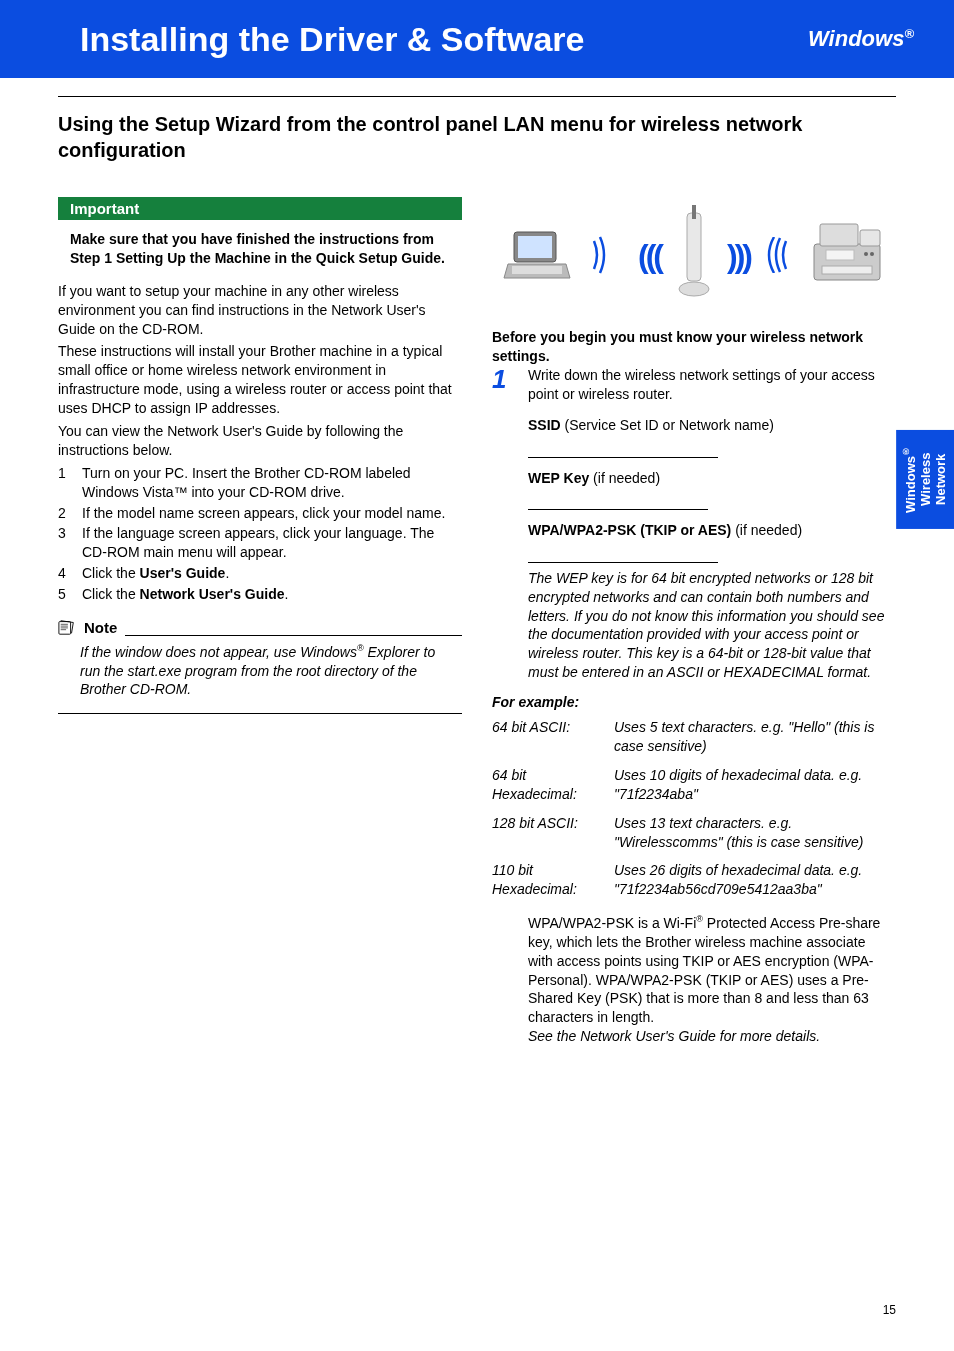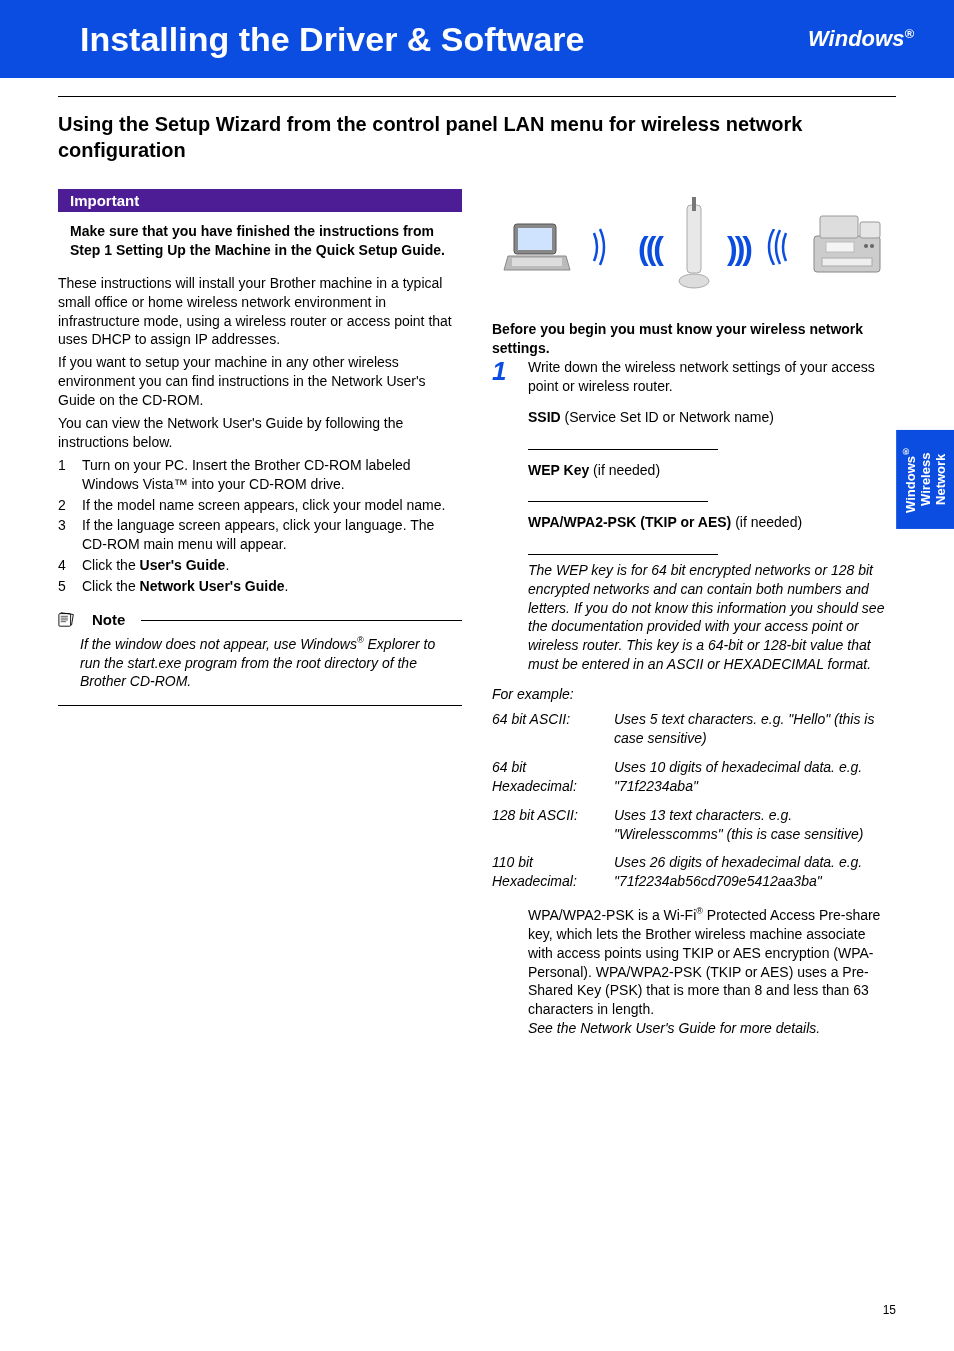--- a/index.html
+++ b/index.html
@@ -35,33 +35,33 @@
     padding: 18px 58px 0 58px;
     position: relative;
   }
   .hr-top {
     border-top: 1px solid #000;
     margin-bottom: 14px;
   }
   h2.section-title {
     font-size: 20px;
     font-weight: bold;
-    margin-bottom: 26px;
+    margin-bottom: 34px;
     line-height: 1.3;
   }
   .two-col {
     display: flex;
     gap: 30px;
   }
   .col {
     flex: 1;
     min-width: 0;
   }
   .important-box-header {
-    background: #4c1d95;
+    background: #15803d;
     color: #fff;
     font-weight: bold;
     padding: 3px 12px;
     font-size: 15px;
     display: inline-block;
     width: 100%;
   }
   .important-text {
     font-weight: bold;
     padding: 10px 12px 14px 12px;
@@ -79,22 +79,22 @@
     display: flex;
     gap: 10px;
     line-height: 1.35;
     margin-bottom: 2px;
   }
   ol.numlist li .num {
     min-width: 14px;
   }
   .note-row {
     display: flex;
-    align-items: center;
-    gap: 16px;
+    align-items: flex-end;
+    gap: 8px;
     margin-top: 14px;
     margin-bottom: 6px;
   }
   .note-icon {
     width: 18px; height: 18px;
     display:inline-flex;align-items:center;justify-content:center;
   }
   .note-label { font-weight: bold; font-size: 15px; }
   .note-line {
     flex: 1;
@@ -148,21 +148,21 @@
     margin: 8px 0 6px 0;
   }
   .field-label { margin-top:11px; }
   .field-label .bold { font-weight: bold; }
   .italic-block {
     font-style: italic;
     line-height: 1.35;
     margin-top: 4px;
   }
   .for-example {
-    font-weight: normal;
+    font-weight: bold;
     font-style: italic;
     margin: 12px 0 8px 0;
   }
   .example-table {
     display: grid;
     grid-template-columns: 110px 1fr;
     column-gap: 12px;
     row-gap: 10px;
     font-style: italic;
     line-height: 1.35;
@@ -215,22 +215,22 @@
 <div class="content-wrap">
   <div class="hr-top"></div>
   <h2 class="section-title">Using the Setup Wizard from the control panel LAN menu for wireless network configuration</h2>
 
   <div class="two-col">
 
     <div class="col">
       <div class="important-box-header">Important</div>
       <div class="important-text">Make sure that you have finished the instructions from Step 1 Setting Up the Machine in the Quick Setup Guide.</div>
 
+      <p class="para">If you want to setup your machine in any other wireless environment you can find instructions in the Network User's Guide on the CD-ROM.</p>
       <p class="para">These instructions will install your Brother machine in a typical small office or home wireless network environment in infrastructure mode, using a wireless router or access point that uses DHCP to assign IP addresses.</p>
-      <p class="para">If you want to setup your machine in any other wireless environment you can find instructions in the Network User's Guide on the CD-ROM.</p>
       <p class="para">You can view the Network User's Guide by following the instructions below.</p>
 
       <ol class="numlist">
         <li>
               <span class="num">1</span>
               <span>Turn on your PC. Insert the Brother CD-ROM labeled Windows Vista™ into your CD-ROM drive.</span>
             </li>
         <li>
               <span class="num">2</span>
               <span>If the model name screen appears, click your model name.</span>

